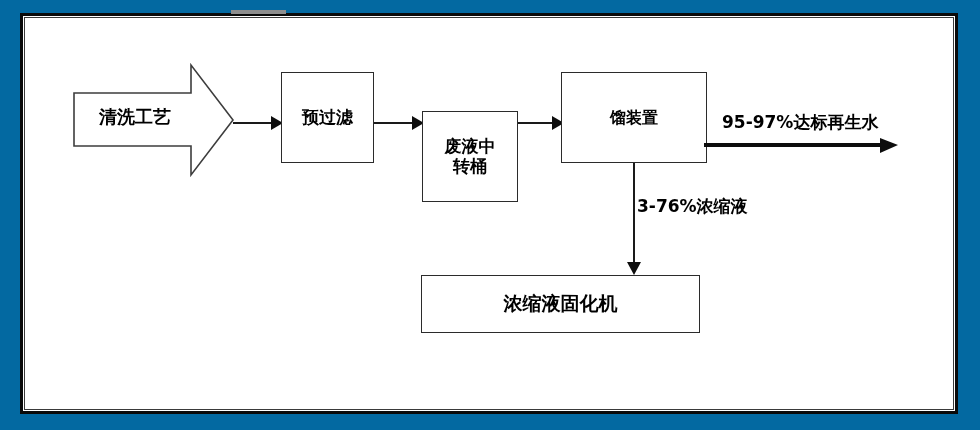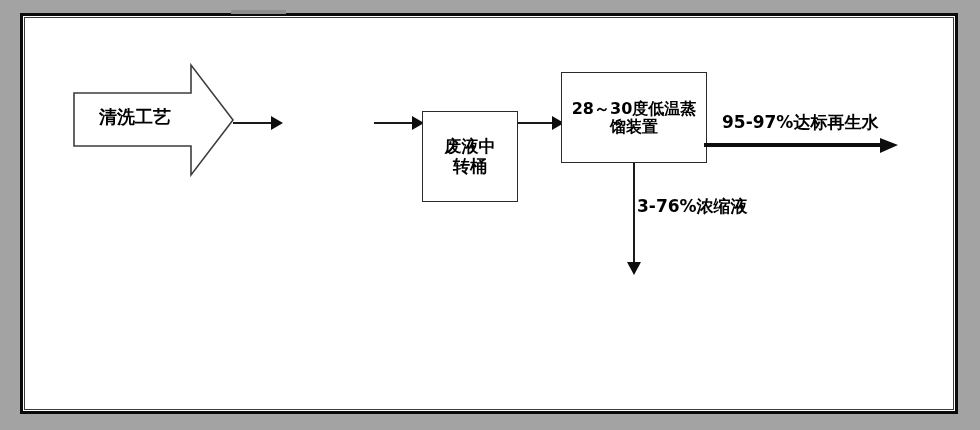--- a/index.html
+++ b/index.html
@@ -4,21 +4,21 @@
 <style>
   html, body {
     margin: 0;
     padding: 0;
     background: #ffffff;
   }
   #canvas {
     position: relative;
     width: 980px;
     height: 430px;
-    background: #a3a3a3;
+    background: #0369a1;
     font-family: "DejaVu Sans", "Liberation Sans", sans-serif;
     overflow: hidden;
   }
   
   .frame {
     position: absolute;
     left: 20px;
     top: 13px;
     width: 938px;
     height: 401px;
@@ -119,20 +119,23 @@
   </div>
   <div class="blockarrow-label">清洗工艺</div>
 
   <div class="conn" style="left:233px; top:112px;">
     <svg width="50" height="22" viewBox="0 0 50 22" xmlns="http://www.w3.org/2000/svg">
       <line x1="0" y1="11" x2="38" y2="11" stroke="#1a1a1a" stroke-width="2"></line>
       <polygon points="38,4 50,11 38,18" fill="#0d0d0d"></polygon>
     </svg>
   </div>
 
+  <div class="pbox" id="box-prefilter">
+    <span>预过滤</span>
+  </div>
 
   <div class="conn" style="left:374px; top:112px;">
     <svg width="50" height="22" viewBox="0 0 50 22" xmlns="http://www.w3.org/2000/svg">
       <line x1="0" y1="11" x2="38" y2="11" stroke="#1a1a1a" stroke-width="2"></line>
       <polygon points="38,4 50,11 38,18" fill="#0d0d0d"></polygon>
     </svg>
   </div>
 
   <div class="pbox" id="box-transfer">
     <div>
@@ -143,35 +146,37 @@
 
   <div class="conn" style="left:518px; top:112px;">
     <svg width="46" height="22" viewBox="0 0 46 22" xmlns="http://www.w3.org/2000/svg">
       <line x1="0" y1="11" x2="34" y2="11" stroke="#1a1a1a" stroke-width="2"></line>
       <polygon points="34,4 46,11 34,18" fill="#0d0d0d"></polygon>
     </svg>
   </div>
 
   <div class="pbox" id="box-still">
     <div>
-      <span>28～30度低温蒸</span>
       <span>馏装置</span>
     </div>
   </div>
 
   <div class="conn" style="left:704px; top:136px;">
     <svg width="196" height="20" viewBox="0 0 196 20" xmlns="http://www.w3.org/2000/svg">
       <line x1="0" y1="9" x2="178" y2="9" stroke="#0d0d0d" stroke-width="4"></line>
       <polygon points="176,2 194,9 176,17" fill="#0d0d0d"></polygon>
     </svg>
   </div>
   <div class="edge-label" id="label-reclaimed">95-97%达标再生水</div>
 
   <div class="conn" style="left:626px; top:163px;">
     <svg width="18" height="114" viewBox="0 0 18 114" xmlns="http://www.w3.org/2000/svg">
       <line x1="8" y1="0" x2="8" y2="100" stroke="#1a1a1a" stroke-width="2"></line>
       <polygon points="1,99 8,112 15,99" fill="#0d0d0d"></polygon>
     </svg>
   </div>
   <div class="edge-label" id="label-concentrate">3-76%浓缩液</div>
 
+  <div class="pbox" id="box-solidify">
+    <span>浓缩液固化机</span>
+  </div>
 
 </div>
 
 </body></html>

